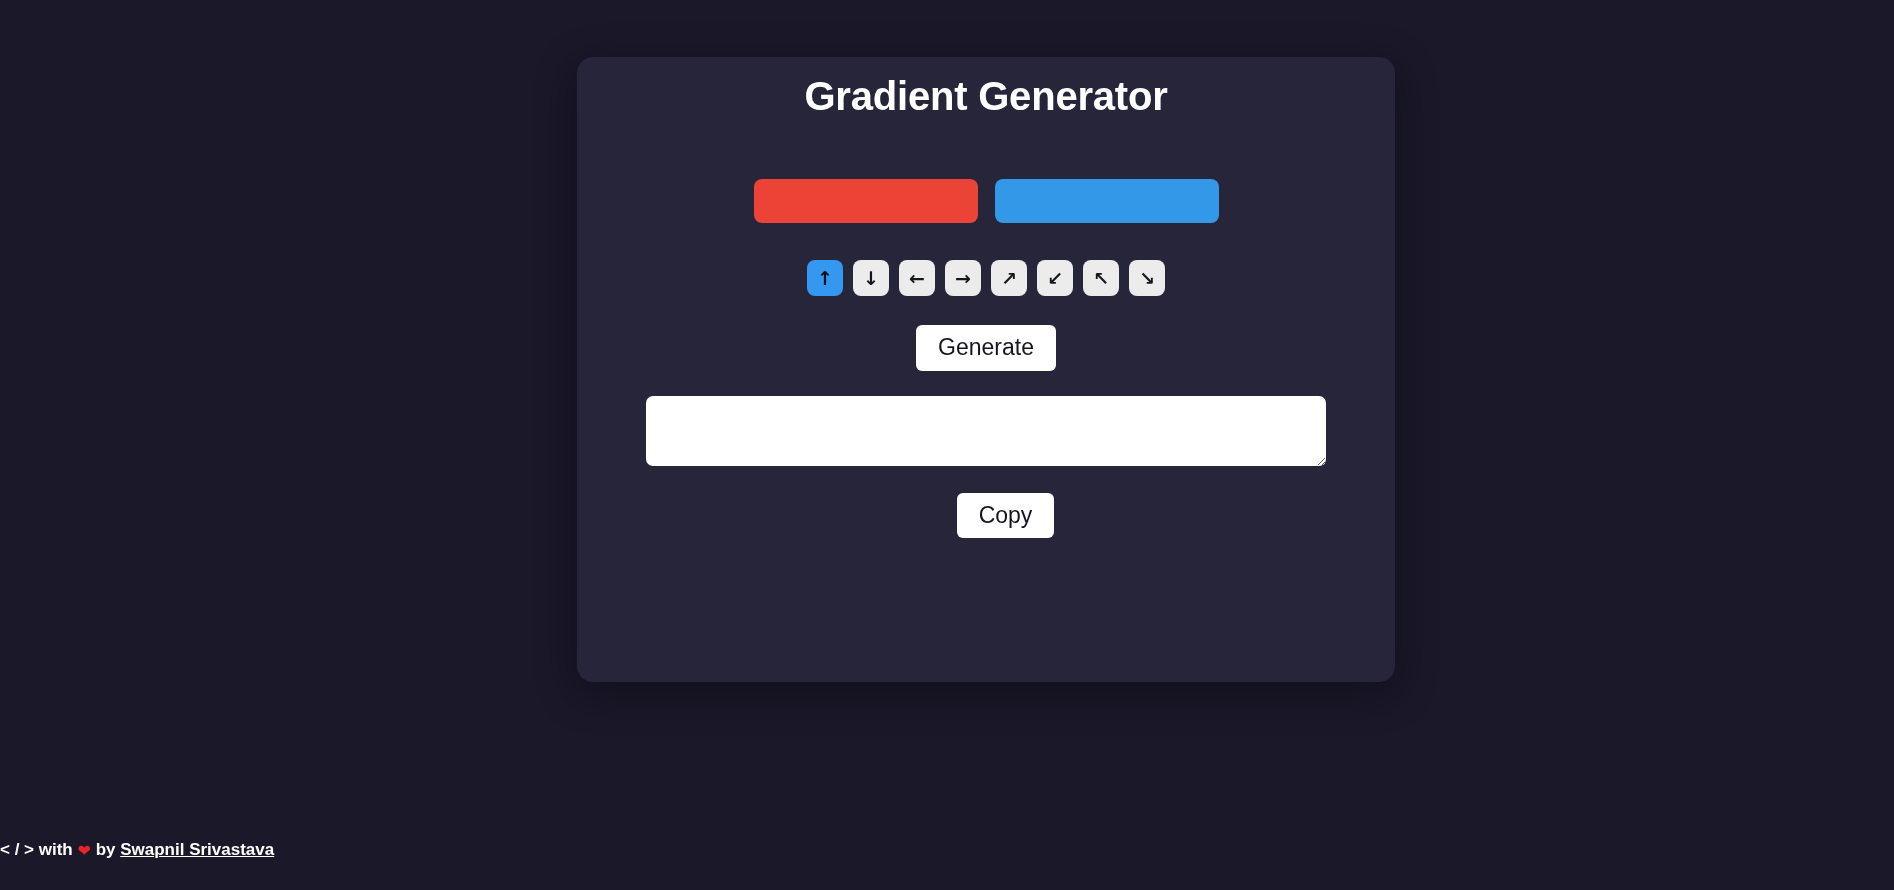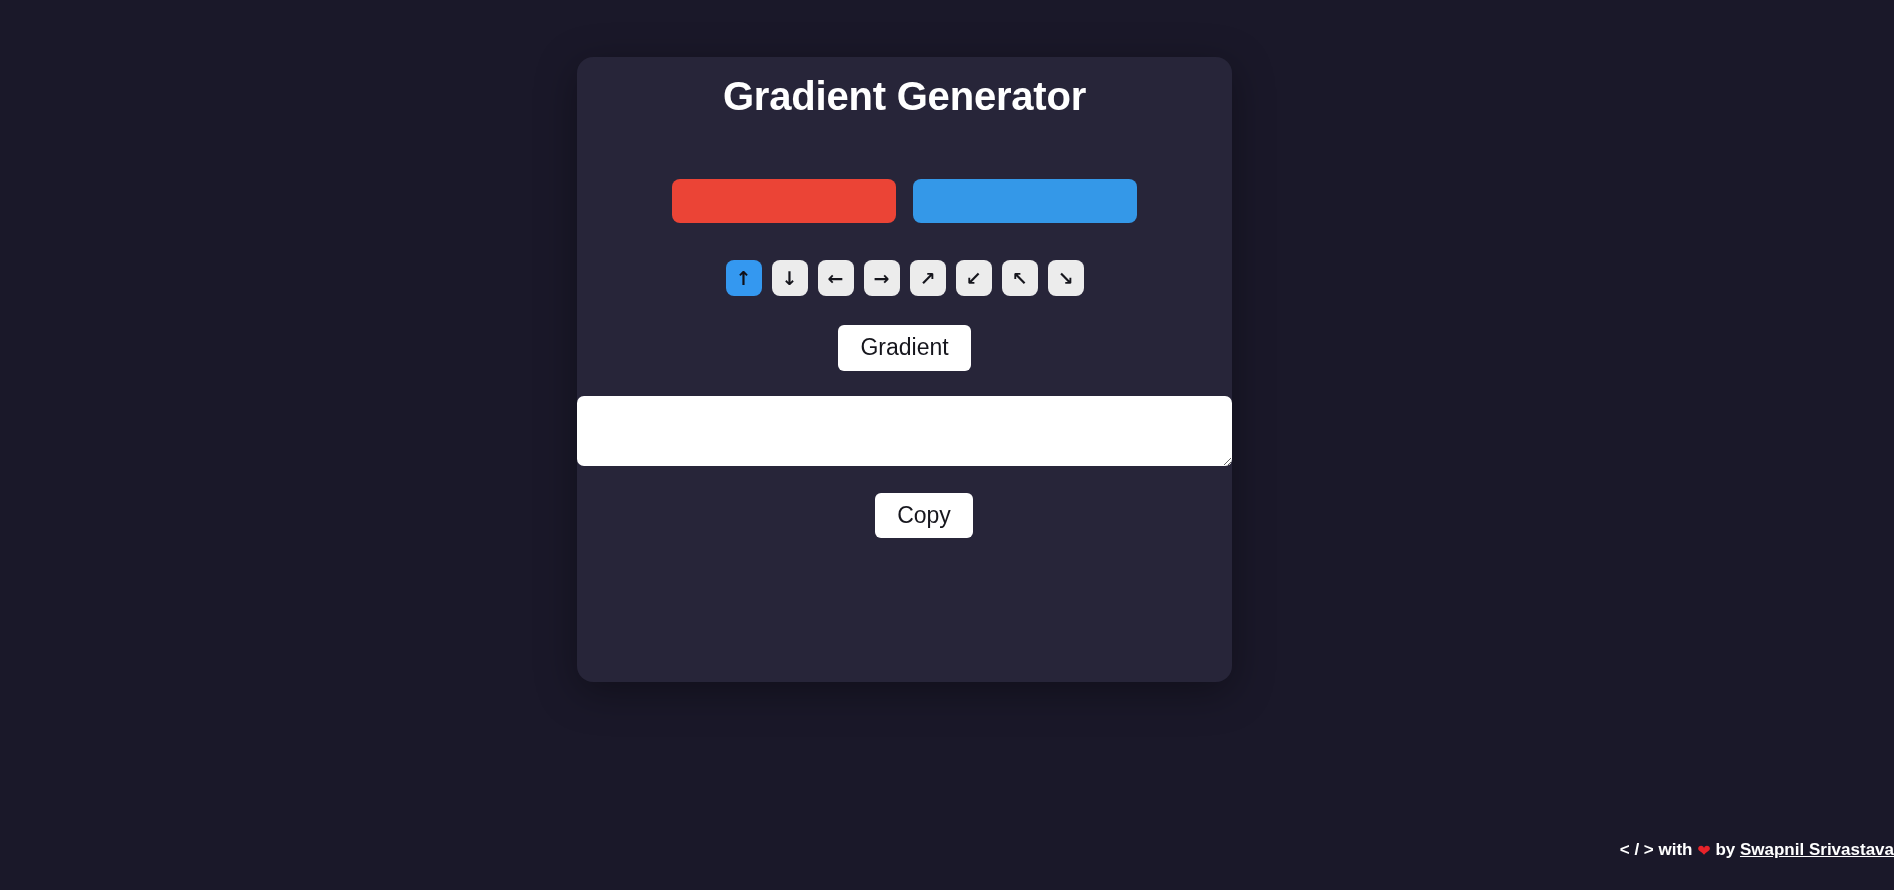--- a/index.html
+++ b/index.html
@@ -13,21 +13,21 @@
     font-family: "Liberation Sans", sans-serif;
     overflow: hidden;
     position: relative;
   }
 
   
   #app-card {
     position: absolute;
     left: 577px;
     top: 57px;
-    width: 655px;
+    width: 818px;
     height: 625px;
     background: #272539;
     border-radius: 16px;
     box-shadow: 0 10px 40px rgba(0,0,0,0.35);
   }
 
   #page-title {
     margin: 0;
     padding-top: 14px;
     text-align: center;
@@ -127,21 +127,21 @@
     outline: none;
     overflow: hidden;
   }
 
   
   #site-footer {
     position: absolute;
     left: 0;
     right: 0;
     top: 838px;
-    text-align: right;
+    text-align: left;
     color: #ffffff;
     font-size: 17px;
     font-weight: bold;
     line-height: 1.4;
   }
   #site-footer a {
     color: #ffffff;
     text-decoration: underline;
   }
   .heart-icon {
@@ -169,21 +169,21 @@
     <button class="dir-btn" style="background: rgb(236, 236, 236);">↓</button>
     <button class="dir-btn" style="background: rgb(236, 236, 236);">←</button>
     <button class="dir-btn" style="background: rgb(236, 236, 236);">→</button>
     <button class="dir-btn" style="background: rgb(236, 236, 236);">↗</button>
     <button class="dir-btn" style="background: rgb(236, 236, 236);">↙</button>
     <button class="dir-btn" style="background: rgb(236, 236, 236);">↖</button>
     <button class="dir-btn" style="background: rgb(236, 236, 236);">↘</button>
   </div>
 
   <div class="action-row" id="generate-row">
-    <button class="action-btn">Gradient</button>
+    <button class="action-btn">Generate</button>
   </div>
 
   <div id="output-row">
     <textarea id="gradient-output" placeholder="" style=""></textarea>
   </div>
 
   <div class="action-row" id="copy-row">
     <button class="action-btn">Copy</button>
   </div>
 

